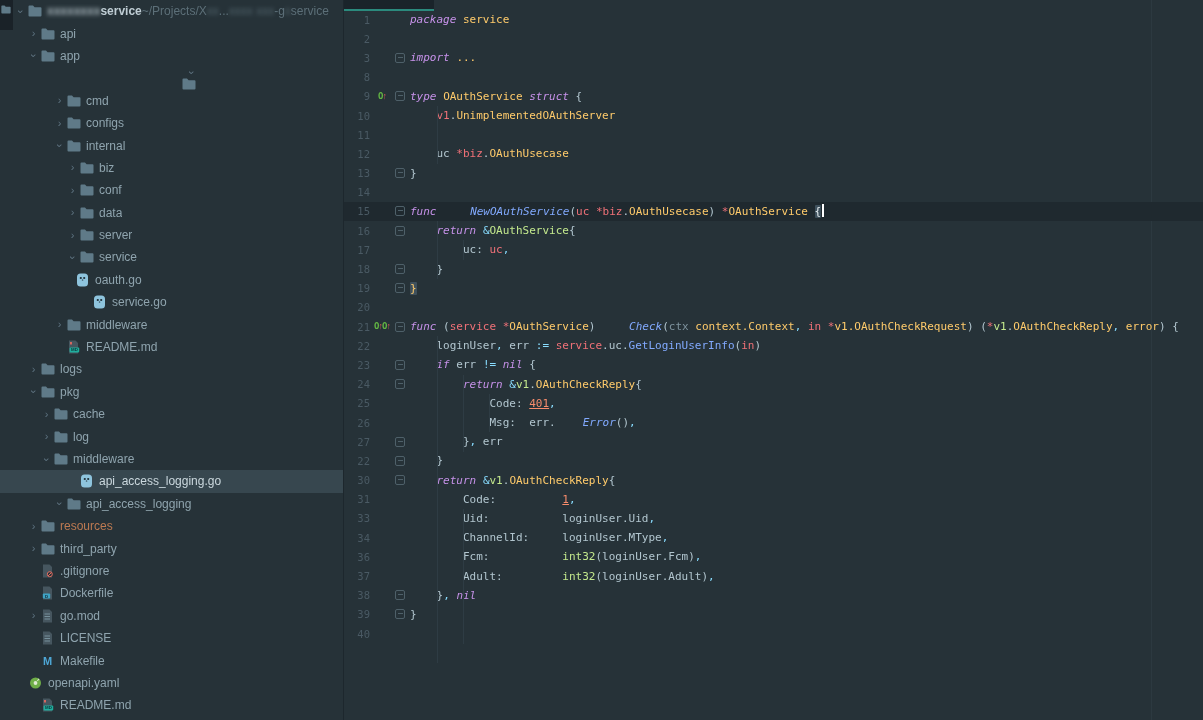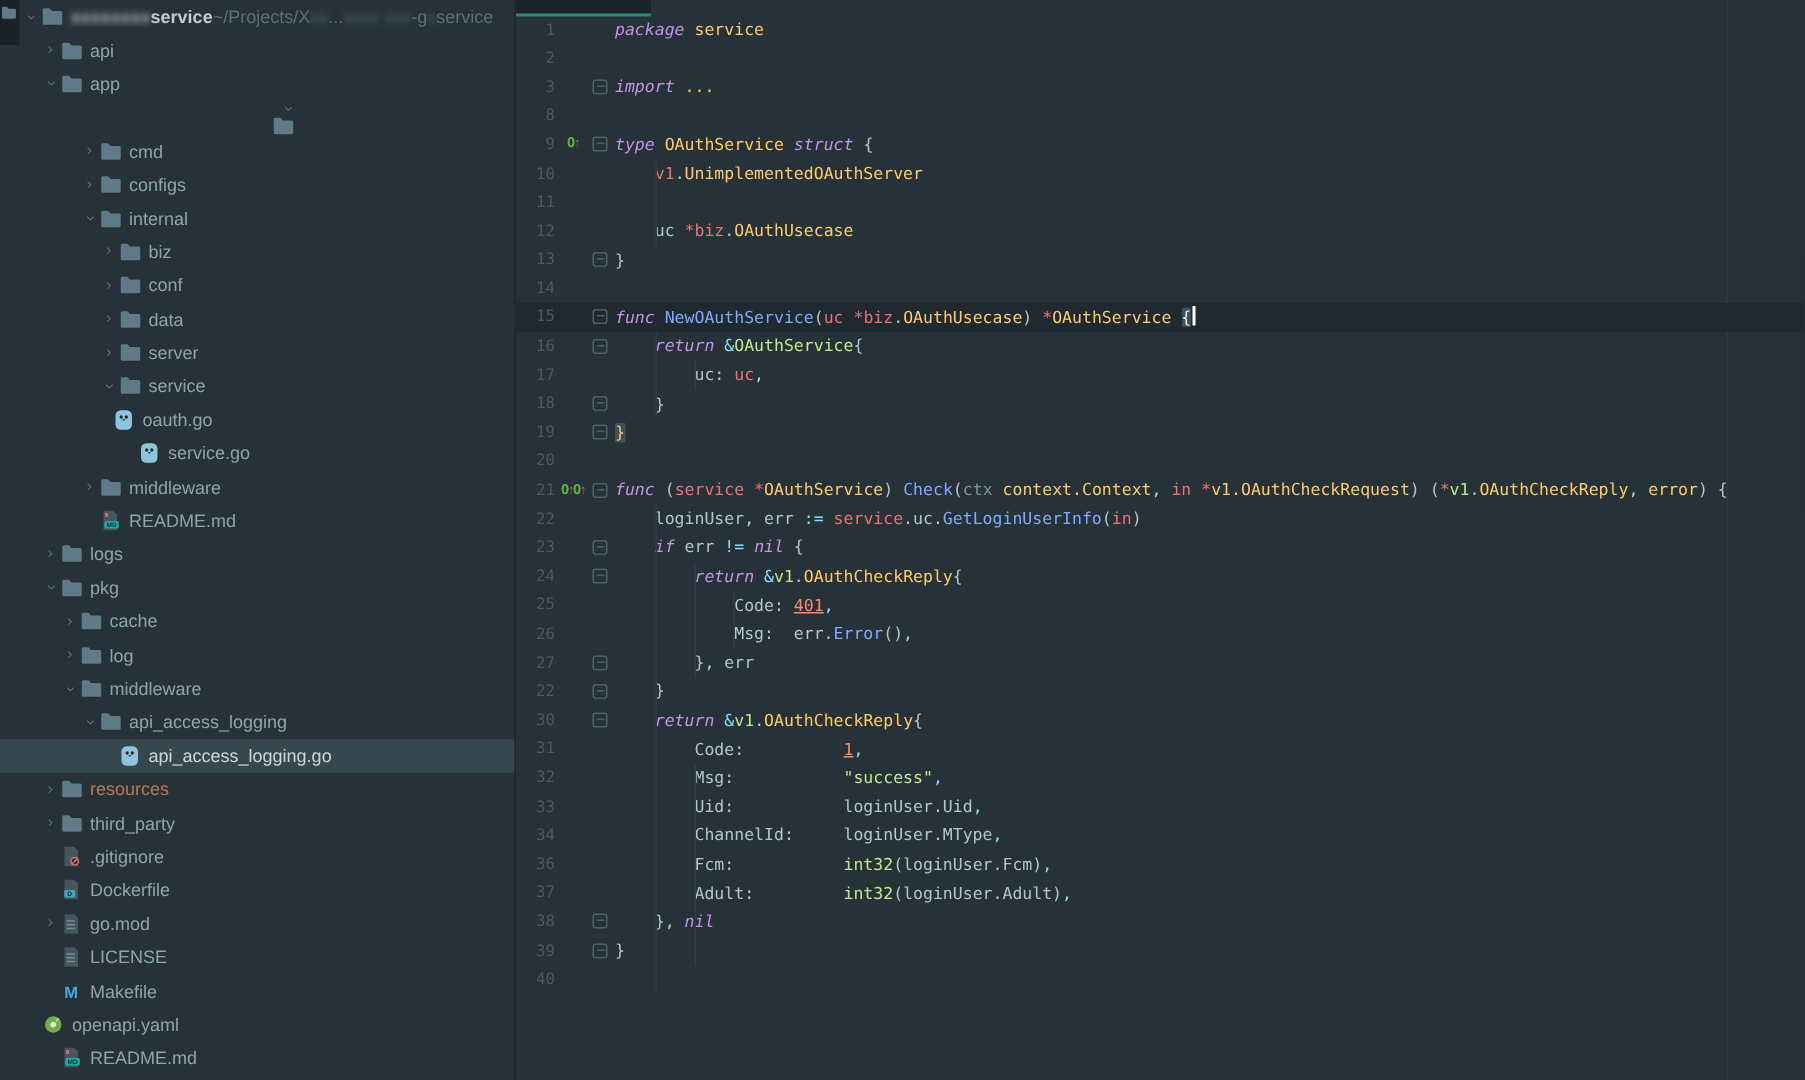--- a/index.html
+++ b/index.html
@@ -41,21 +41,21 @@
   .fm{width:8px;height:8px;border:1px solid #4E6069;border-radius:2px;position:relative;}
   .fm::after{content:"";position:absolute;left:1.5px;right:1.5px;top:3px;height:1px;background:#4E6069;}
   .code{font-family:"DejaVu Sans Mono",monospace;font-size:11px;white-space:pre;color:#B2C6CF;}
   .tok.d{color:#B2C6CF;}
   .tok.k{color:#C792EA;font-style:italic;}
   .tok.t{color:#FFCB6B;}
   .tok.p{color:#F07178;}
   .tok.n{color:#F78C6C;text-decoration:underline;}
   .tok.s{color:#C3E88D;}
   .tok.g{color:#C3E88D;}
-  .tok.f{color:#82AAFF;}
+  .tok.f{color:#82AAFF;font-style:italic;margin-left:27px;}
   .tok.c{color:#82AAFF;}
   .tok.o{color:#89DDFF;}
   .tok.u{color:#7E939E;}
   .tok.bx1{background:#3E505C;color:#E6EEF2;border-radius:1px;}
   .tok.bx2{background:#3E505C;color:#FFCB6B;border-radius:1px;}
   .crt{display:inline-block;width:1.5px;height:13px;background:#FFFFFF;vertical-align:-2px;margin-left:1px;}
   .guide{position:absolute;width:1px;background:#2E3C44;}
   #margin-guide{position:absolute;top:0;bottom:0;width:1px;background:#2C3940;}
 </style>
 </head>
@@ -262,40 +262,40 @@
       </div>
       <div class="trow" style="padding-left: 40px;">
         <span class="chev exp">›</span>
         <span class="ticon">
           <svg width="14" height="12" viewBox="0 0 14 12">
             <path d="M0.5 1.5 A1 1 0 0 1 1.5 0.5 H5 l1.6 1.8 H12.5 A1 1 0 0 1 13.5 3.3 V10.5 A1 1 0 0 1 12.5 11.5 H1.5 A1 1 0 0 1 0.5 10.5 Z" fill="#5F7A88"></path>
           </svg>
         </span>
         <span class="tlabel">middleware</span>
       </div>
-      <div class="trow" style="padding-left: 53px;">
-        <span class="chev exp">›</span>
-        <span class="ticon">
-          <svg width="14" height="12" viewBox="0 0 14 12">
-            <path d="M0.5 1.5 A1 1 0 0 1 1.5 0.5 H5 l1.6 1.8 H12.5 A1 1 0 0 1 13.5 3.3 V10.5 A1 1 0 0 1 12.5 11.5 H1.5 A1 1 0 0 1 0.5 10.5 Z" fill="#5F7A88"></path>
-          </svg>
-        </span>
-        <span class="tlabel">api_access_logging</span>
-      </div>
       <div class="trow sel" style="padding-left: 66px;">
         <span class="chev none">›</span>
         <span class="ticon">
           <svg width="13" height="14" viewBox="0 0 13 14">
             <rect x="1" y="0.5" width="11" height="13" rx="3.5" fill="#8EC4DD"></rect>
             <circle cx="4.8" cy="5" r="1.1" fill="#1d2b33"></circle>
             <circle cx="8.2" cy="5" r="1.1" fill="#1d2b33"></circle>
             <rect x="5.8" y="6.4" width="1.5" height="1" rx="0.5" fill="#1d2b33"></rect>
           </svg>
         </span>
         <span class="tlabel">api_access_logging.go</span>
+      </div>
+      <div class="trow" style="padding-left: 53px;">
+        <span class="chev exp">›</span>
+        <span class="ticon">
+          <svg width="14" height="12" viewBox="0 0 14 12">
+            <path d="M0.5 1.5 A1 1 0 0 1 1.5 0.5 H5 l1.6 1.8 H12.5 A1 1 0 0 1 13.5 3.3 V10.5 A1 1 0 0 1 12.5 11.5 H1.5 A1 1 0 0 1 0.5 10.5 Z" fill="#5F7A88"></path>
+          </svg>
+        </span>
+        <span class="tlabel">api_access_logging</span>
       </div>
       <div class="trow" style="padding-left: 27px;">
         <span class="chev">›</span>
         <span class="ticon">
           <svg width="14" height="12" viewBox="0 0 14 12">
             <path d="M0.5 1.5 A1 1 0 0 1 1.5 0.5 H5 l1.6 1.8 H12.5 A1 1 0 0 1 13.5 3.3 V10.5 A1 1 0 0 1 12.5 11.5 H1.5 A1 1 0 0 1 0.5 10.5 Z" fill="#5F7A88"></path>
           </svg>
         </span>
         <span class="tlabel excluded">resources</span>
       </div>
@@ -622,28 +622,20 @@
           </span>
           <span class="code"><span class="tok d">    </span><span class="tok k">return</span><span class="tok d"> </span><span class="tok o">&amp;</span><span class="tok g">v1</span><span class="tok d">.</span><span class="tok t">OAuthCheckReply</span><span class="tok d">{</span></span>
         </div>
         <div class="line">
           <span class="gut">
             <span class="num">31</span>
             <span class="gic"></span>
             <span class="fmcol"></span>
           </span>
           <span class="code"><span class="tok d">        Code:          </span><span class="tok n">1</span><span class="tok o">,</span></span>
-        </div>
-        <div class="line">
-          <span class="gut">
-            <span class="num">32</span>
-            <span class="gic"></span>
-            <span class="fmcol"></span>
-          </span>
-          <span class="code"><span class="tok d">        Msg:           </span><span class="tok s">"success"</span><span class="tok o">,</span></span>
         </div>
         <div class="line">
           <span class="gut">
             <span class="num">33</span>
             <span class="gic"></span>
             <span class="fmcol"></span>
           </span>
           <span class="code"><span class="tok d">        Uid:           loginUser.Uid</span><span class="tok o">,</span></span>
         </div>
         <div class="line">

